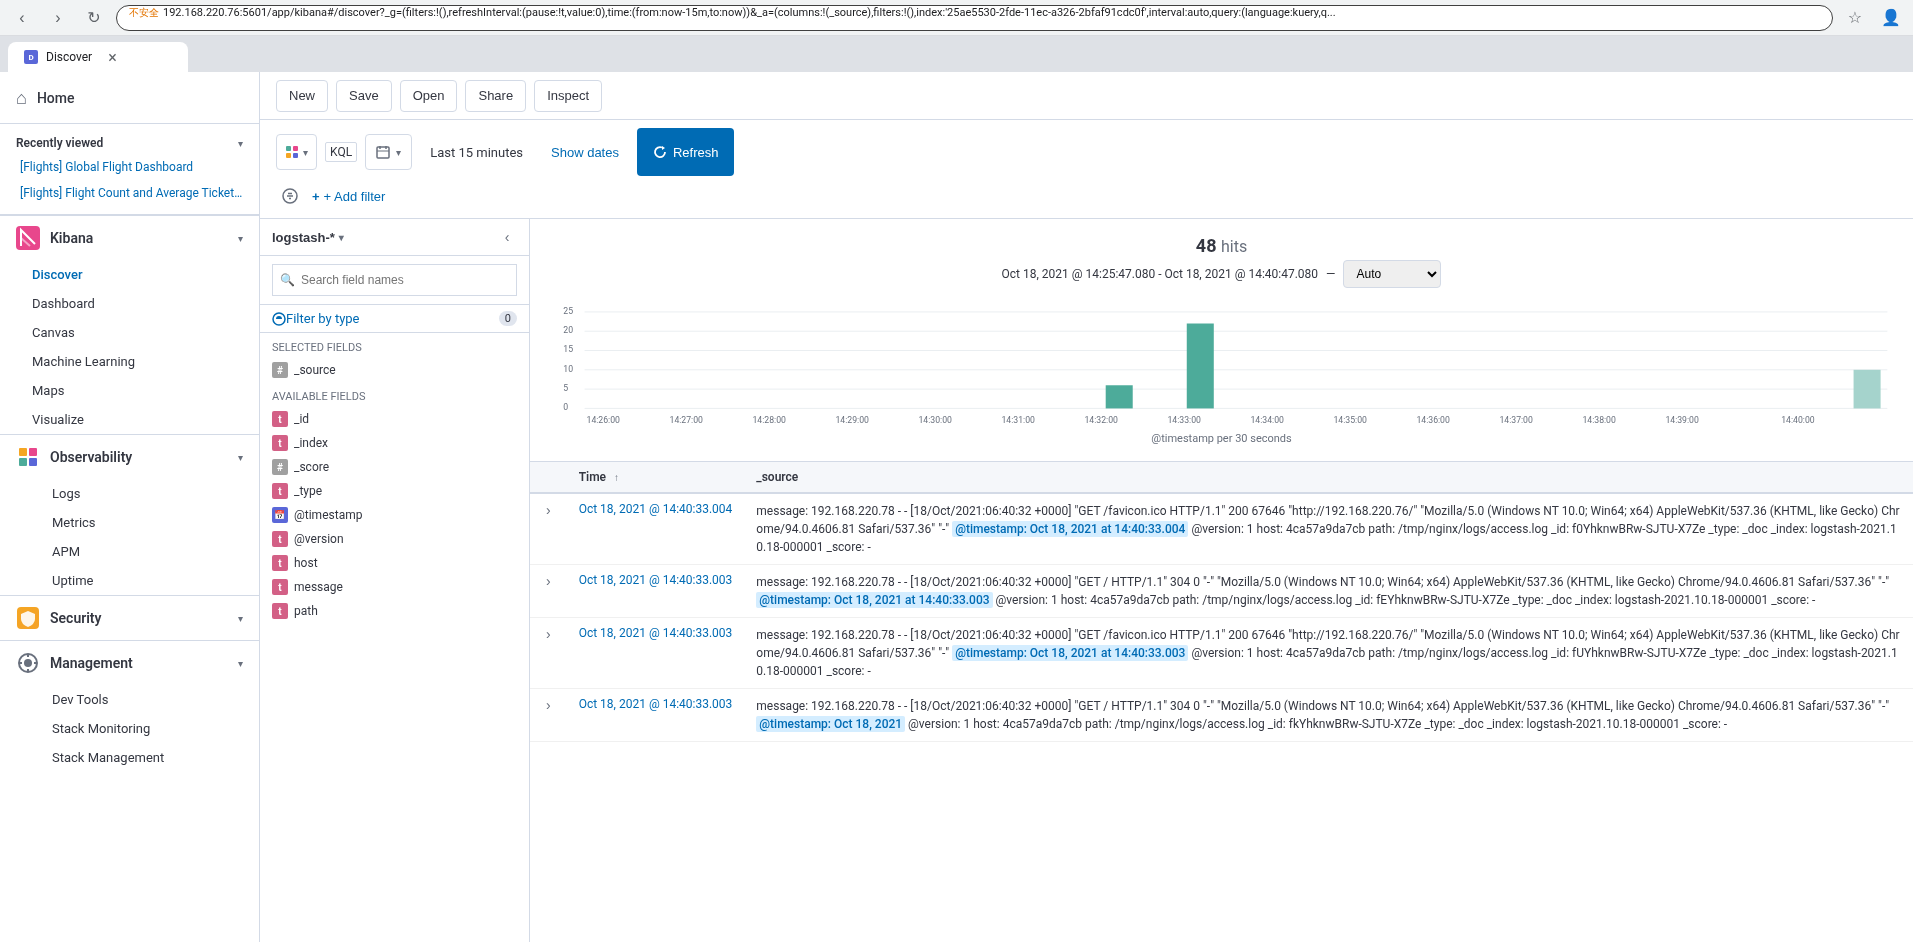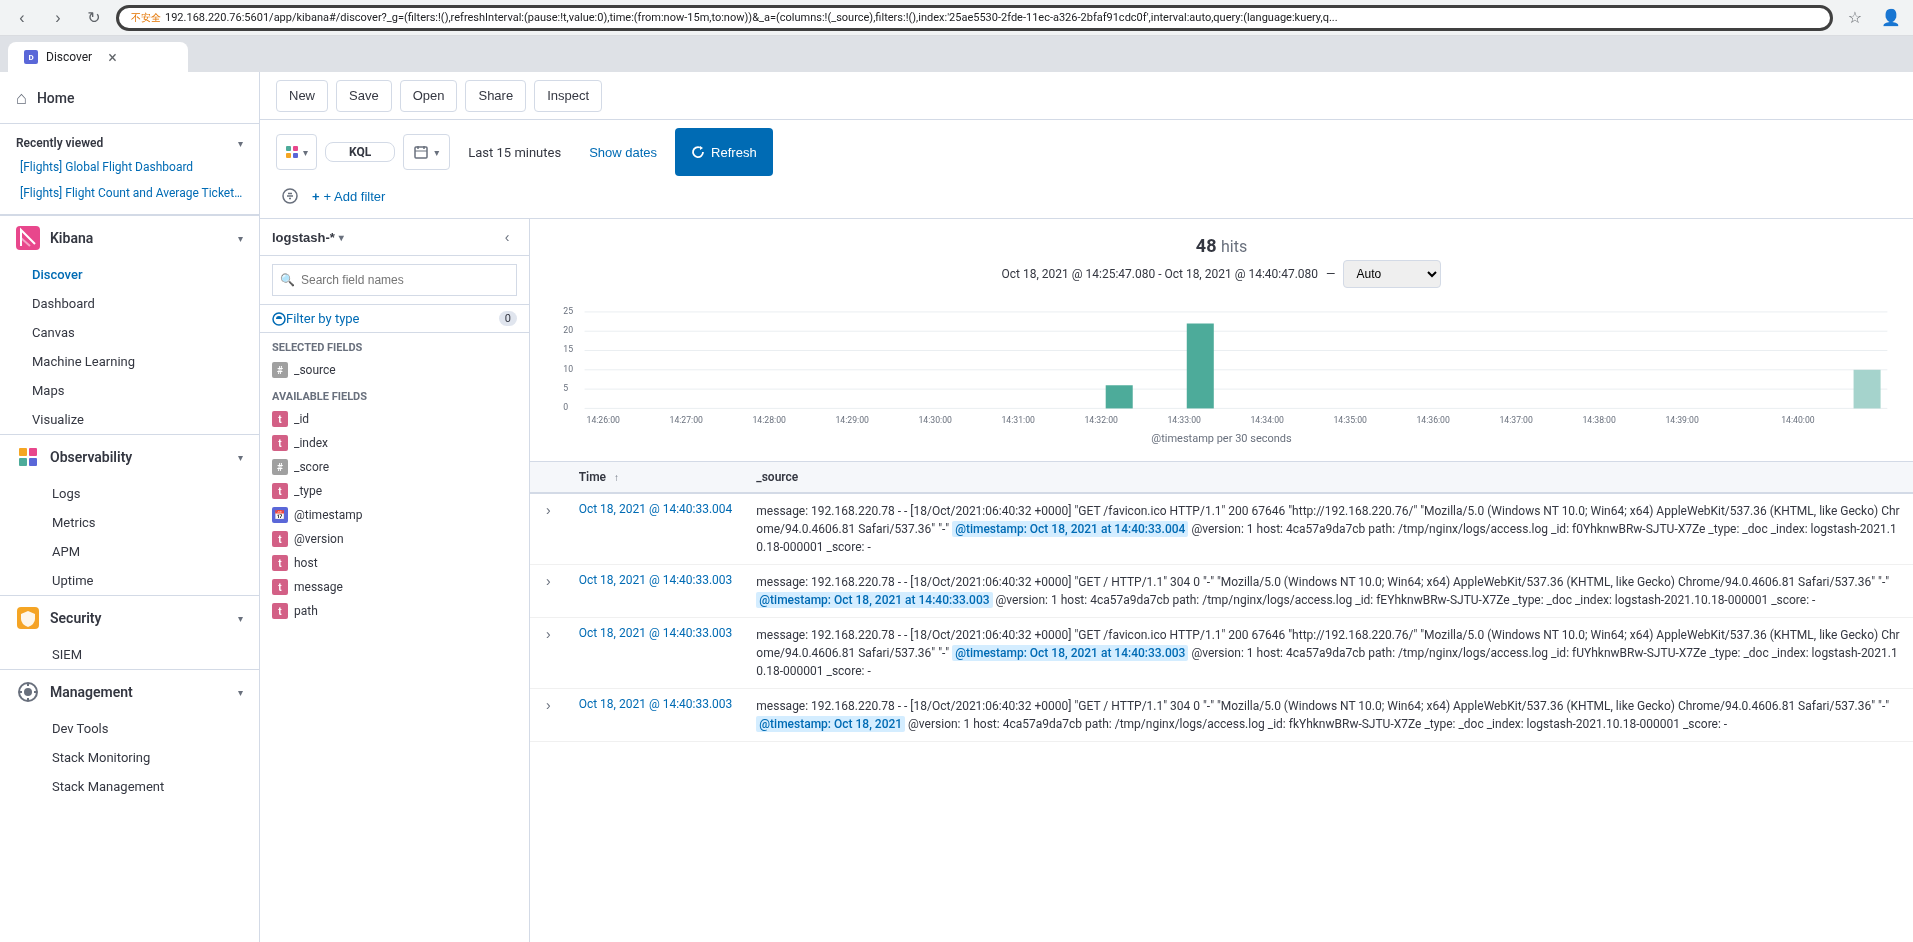--- a/index.html
+++ b/index.html
@@ -3,21 +3,21 @@
   <meta charset="utf-8">
   <style>
     * { box-sizing: border-box; margin: 0; padding: 0; }
     body { font-family: -apple-system, BlinkMacSystemFont, 'Segoe UI', Roboto, sans-serif; font-size: 12px; background: #fff; color: #343741; overflow: hidden; }
 
     .app-container { display: flex; flex-direction: column; height: 942px; width: 1913px; }
 
     
     .browser-bar { height: 36px; background: #f1f3f4; display: flex; align-items: center; padding: 0 8px; gap: 8px; border-bottom: 1px solid #dadce0; flex-shrink: 0; }
     .browser-nav-btn { width: 28px; height: 28px; border: none; background: none; cursor: pointer; border-radius: 50%; display: flex; align-items: center; justify-content: center; color: #5f6368; font-size: 16px; }
-    .browser-url-bar { flex: 1; height: 26px; background: #fff; border: 3px solid #404040; border-radius: 13px; padding: 0 12px; font-size: 11px; color: #202124; display: flex; align-items: center; }
+    .browser-url-bar { flex: 1; height: 26px; background: #fff; border: 1px solid #404040; border-radius: 13px; padding: 0 12px; font-size: 11px; color: #202124; display: flex; align-items: flex-start; }
     .browser-url-lock { color: #e37400; margin-right: 4px; font-size: 10px; }
 
     
     .tab-bar { height: 36px; background: #dee1e6; display: flex; align-items: flex-end; padding: 0 8px; flex-shrink: 0; }
     .tab { height: 30px; background: #fff; border-radius: 8px 8px 0 0; padding: 0 16px; display: flex; align-items: center; gap: 8px; font-size: 12px; min-width: 180px; }
     .tab-favicon { width: 14px; height: 14px; background: #5a67d8; border-radius: 2px; font-size: 8px; color: #fff; display: flex; align-items: center; justify-content: center; font-weight: bold; }
     .tab-title { font-size: 12px; color: #202124; }
 
     
     .main-layout { display: flex; flex: 1; overflow: hidden; }
@@ -53,21 +53,21 @@
     
     .toolbar { height: 48px; display: flex; align-items: center; padding: 0 16px; gap: 8px; border-bottom: 1px solid #d3dae6; flex-shrink: 0; }
     .toolbar-btn { height: 32px; padding: 0 12px; border: 1px solid #d3dae6; background: #fff; border-radius: 4px; font-size: 13px; cursor: pointer; color: #343741; }
 
     
     .query-bar { padding: 8px 16px; border-bottom: 1px solid #d3dae6; flex-shrink: 0; }
     .query-row { display: flex; align-items: center; gap: 8px; }
     .query-type-select { height: 36px; border: 1px solid #d3dae6; border-radius: 4px; padding: 0 8px; background: #fff; display: flex; align-items: center; gap: 4px; cursor: pointer; font-size: 12px; }
     .search-input-wrap { flex: 1; height: 36px; border: 1px solid #d3dae6; border-radius: 4px; background: #fff; display: flex; align-items: center; padding: 0 12px; }
     .search-input { border: none; outline: none; flex: 1; font-size: 13px; color: #343741; }
-    .kql-badge { padding: 2px 23px; background: #fff; border: 1px solid #d3dae6; border-radius: 8px; font-size: 12px; font-weight: 700; cursor: pointer; }
+    .kql-badge { padding: 2px 4px; background: #fff; border: 1px solid #d3dae6; border-radius: 2px; font-size: 12px; font-weight: 400; cursor: pointer; }
     .cal-btn { height: 36px; border: 1px solid #d3dae6; border-radius: 4px; padding: 0 10px; background: #fff; display: flex; align-items: center; gap: 6px; cursor: pointer; font-size: 12px; }
     .time-range { padding: 0 10px; font-size: 13px; color: #343741; }
     .show-dates-btn { padding: 0 10px; font-size: 13px; color: #006bb4; cursor: pointer; background: none; border: none; }
     .refresh-btn { height: 48px; padding: 0 16px; background: #006bb4; color: #fff; border: none; border-radius: 4px; font-size: 13px; cursor: pointer; display: flex; align-items: center; gap: 6px; font-weight: 500; }
 
     .filter-row { display: flex; align-items: center; gap: 8px; margin-top: 6px; }
     .filter-icon-btn { width: 28px; height: 28px; border: none; background: none; cursor: pointer; display: flex; align-items: center; justify-content: center; color: #69707d; font-size: 14px; border-radius: 4px; }
     .add-filter-btn { display: flex; align-items: center; gap: 4px; color: #006bb4; cursor: pointer; font-size: 13px; background: none; border: none; }
 
     
@@ -81,21 +81,21 @@
 
     .field-search-wrap { padding: 8px 12px; border-bottom: 1px solid #d3dae6; }
     .field-search-input { width: 100%; height: 32px; border: 1px solid #d3dae6; border-radius: 0; padding: 0 8px 0 28px; font-size: 12px; outline: none; }
     .field-search-container { position: relative; }
     .field-search-icon { position: absolute; left: 8px; top: 50%; transform: translateY(-50%); color: #69707d; font-size: 12px; }
 
     .filter-type-row { padding: 6px 12px; display: flex; align-items: center; border-bottom: 1px solid #d3dae6; cursor: pointer; }
     .filter-type-label { font-size: 13px; color: #006bb4; flex: 1; }
     .filter-count-badge { background: #e0e5ee; border-radius: 10px; padding: 1px 6px; font-size: 11px; color: #343741; }
 
-    .fields-section-label { padding: 8px 12px 4px; font-size: 11px; font-weight: 700; color: #69707d; text-transform: uppercase; }
+    .fields-section-label { padding: 8px 12px 4px; font-size: 11px; font-weight: 400; color: #69707d; text-transform: uppercase; }
     .field-item { display: flex; align-items: center; padding: 4px 12px; gap: 6px; cursor: pointer; }
     .field-type-icon { width: 16px; height: 16px; border-radius: 2px; display: flex; align-items: center; justify-content: center; font-size: 10px; font-weight: bold; flex-shrink: 0; }
     .field-type-t { background: #d36086; color: #fff; }
     .field-type-hash { background: #a0a0a0; color: #fff; }
     .field-type-cal { background: #5a67d8; color: #fff; }
     .field-name { font-size: 12px; color: #343741; }
 
     
     .main-panel { flex: 1; display: flex; flex-direction: column; overflow: hidden; }
     .chart-area { padding: 16px; border-bottom: 1px solid #d3dae6; flex-shrink: 0; }
@@ -214,21 +214,20 @@
                   <stop offset="0%" stop-color="#F5A623"></stop>
                   <stop offset="100%" stop-color="#E8478C"></stop>
                 </linearGradient>
               </defs>
               <path d="M11 4 L18 7 L18 12 Q18 17 11 20 Q4 17 4 12 L4 7 Z" fill="white" opacity="0.9"></path>
             </svg>
           </div>
           <span class="sidebar-group-label">Security</span>
           <span class="sidebar-group-chevron">▾</span>
         </div>
-        <div class="sidebar-group-item">SIEM</div>
       </div>
 
       <div class="sidebar-group">
         <div class="sidebar-group-header">
           <div class="sidebar-group-icon">
             <svg width="22" height="22" viewBox="0 0 22 22">
               <circle cx="11" cy="11" r="9" fill="none" stroke="#69707d" stroke-width="2"></circle>
               <circle cx="11" cy="11" r="4" fill="#69707d"></circle>
               <line x1="11" y1="2" x2="11" y2="5" stroke="#69707d" stroke-width="2"></line>
               <line x1="11" y1="17" x2="11" y2="20" stroke="#69707d" stroke-width="2"></line>

